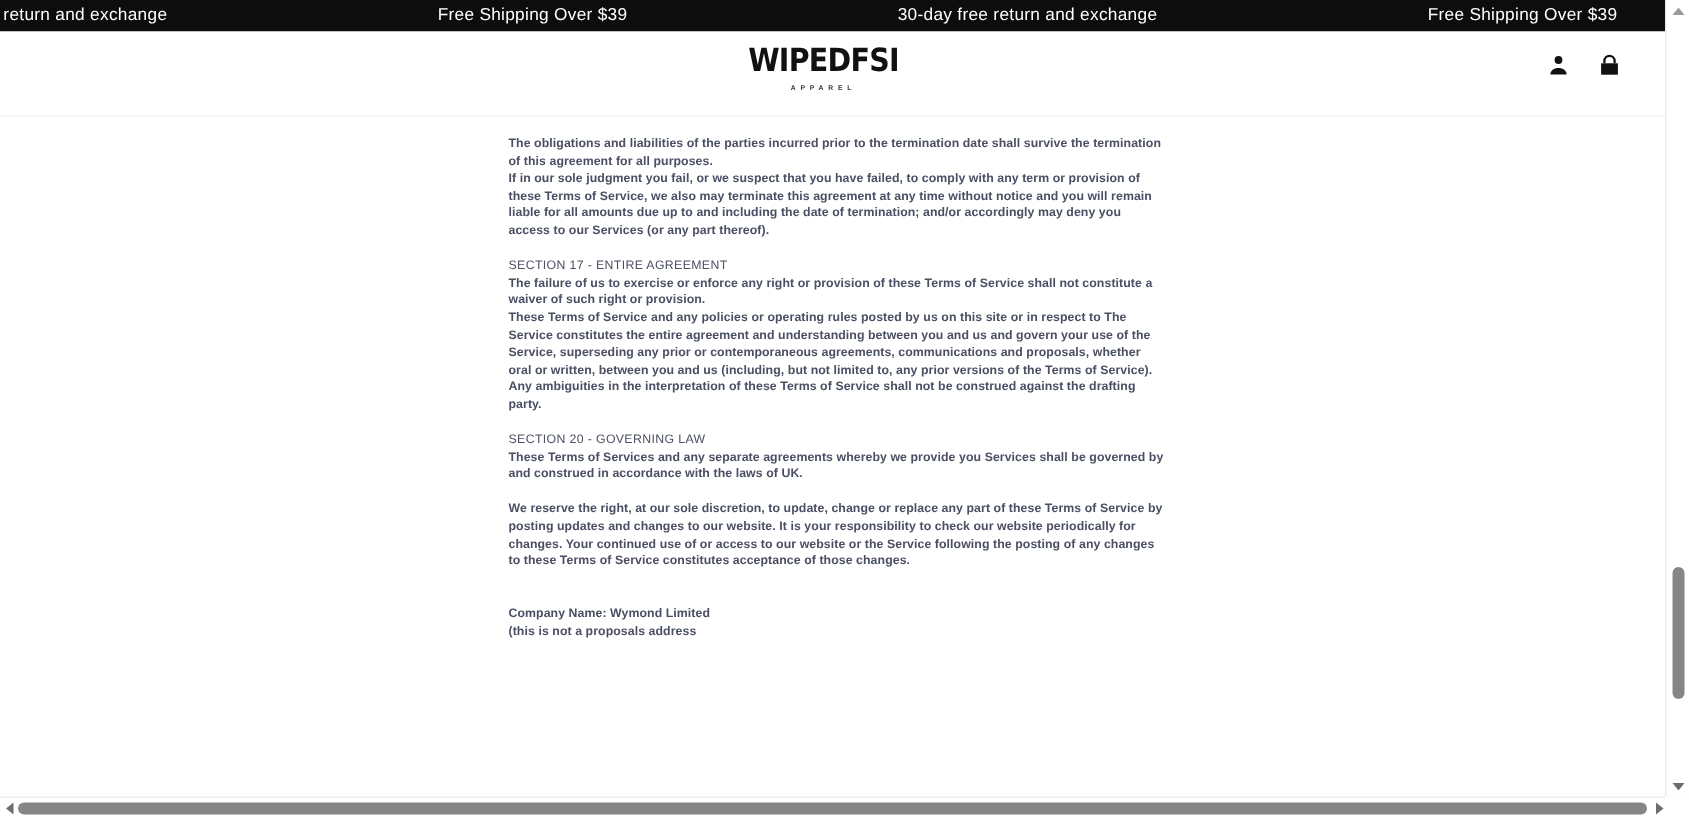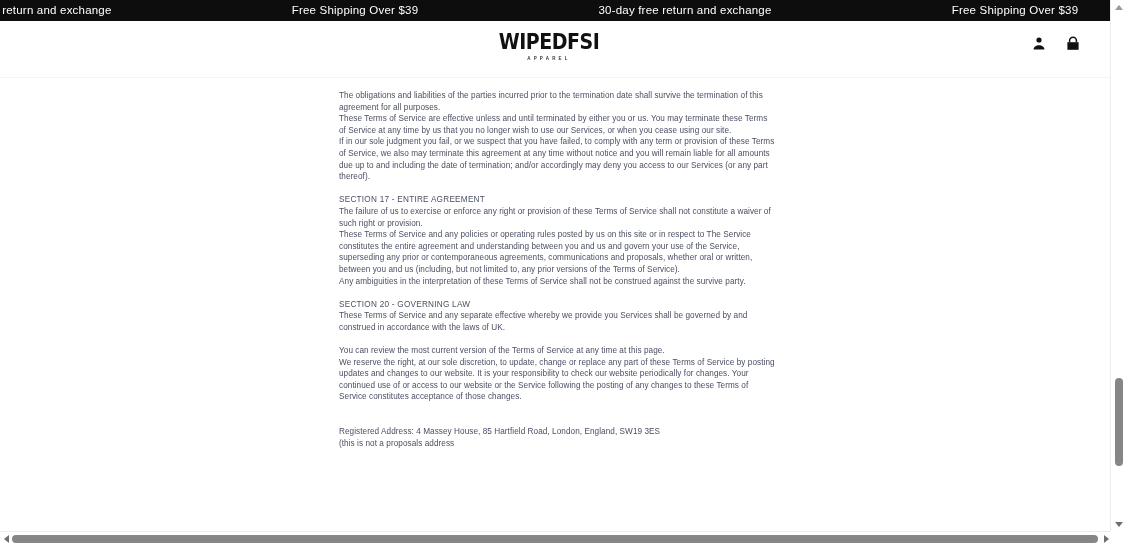--- a/index.html
+++ b/index.html
@@ -116,20 +116,21 @@
     color: #4a4f63;
     font-size: 8.2px;
     line-height: 11.6px;
     letter-spacing: .06px;
   }
   .doc-inner p {
     margin: 0;
   }
   .para-block {
     margin: 0 0 11.6px 0;
+    font-weight: bold;
   }
   .section-heading {
     margin: 0 0 11.6px 0;
     letter-spacing: .25px;
   }
   .spacer-line { height: 11.6px; }
 
   
   .vscrollbar {
     position: absolute;
@@ -253,45 +254,43 @@
         </svg>
       </button>
     </div>
   </div>
 
   <div class="doc">
     <div class="doc-inner">
 
       <div class="para-block">
         <p>The obligations and liabilities of the parties incurred prior to the termination date shall survive the termination of this agreement for all purposes.</p>
-        <p>These Terms of Service are effective unless and until terminated by either you or us. You may terminate these Terms of Service at any time by us that you no longer wish to use our Services, or when you cease using our site.</p>
         <p>If in our sole judgment you fail, or we suspect that you have failed, to comply with any term or provision of these Terms of Service, we also may terminate this agreement at any time without notice and you will remain liable for all amounts due up to and including the date of termination; and/or accordingly may deny you access to our Services (or any part thereof).</p>
       </div>
 
       <p class="section-heading">SECTION 17 - ENTIRE AGREEMENT</p>
       <div class="para-block">
         <p>The failure of us to exercise or enforce any right or provision of these Terms of Service shall not constitute a waiver of such right or provision.</p>
         <p>These Terms of Service and any policies or operating rules posted by us on this site or in respect to The Service constitutes the entire agreement and understanding between you and us and govern your use of the Service, superseding any prior or contemporaneous agreements, communications and proposals, whether oral or written, between you and us (including, but not limited to, any prior versions of the Terms of Service).</p>
-        <p>Any ambiguities in the interpretation of these Terms of Service shall not be construed against the survive party.</p>
+        <p>Any ambiguities in the interpretation of these Terms of Service shall not be construed against the drafting party.</p>
       </div>
 
       <p class="section-heading">SECTION 20 - GOVERNING LAW</p>
       <div class="para-block">
-        <p>These Terms of Service and any separate effective whereby we provide you Services shall be governed by and construed in accordance with the laws of  UK.</p>
-      </div>
-
-      <div class="para-block">
-        <p>You can review the most current version of the Terms of Service at any time at this page.</p>
+        <p>These Terms of Services and any separate agreements whereby we provide you Services shall be governed by and construed in accordance with the laws of  UK.</p>
+      </div>
+
+      <div class="para-block">
         <p>We reserve the right, at our sole discretion, to update, change or replace any part of these Terms of Service by posting updates and changes to our website. It is your responsibility to check our website periodically for changes. Your continued use of or access to our website or the Service following the posting of any changes to these Terms of Service constitutes acceptance of those changes.</p>
       </div>
 
       <div class="spacer-line"></div>
 
       <div class="para-block">
-        <p>Registered Address:  4 Massey House, 85 Hartfield Road, London, England, SW19 3ES</p>
+        <p>Company Name:  Wymond Limited</p>
         <p>(this is not a proposals address</p>
       </div>
 
     </div>
   </div>
 
 </div>
 
 <div class="vscrollbar">
   <div class="v-arrow-up">

